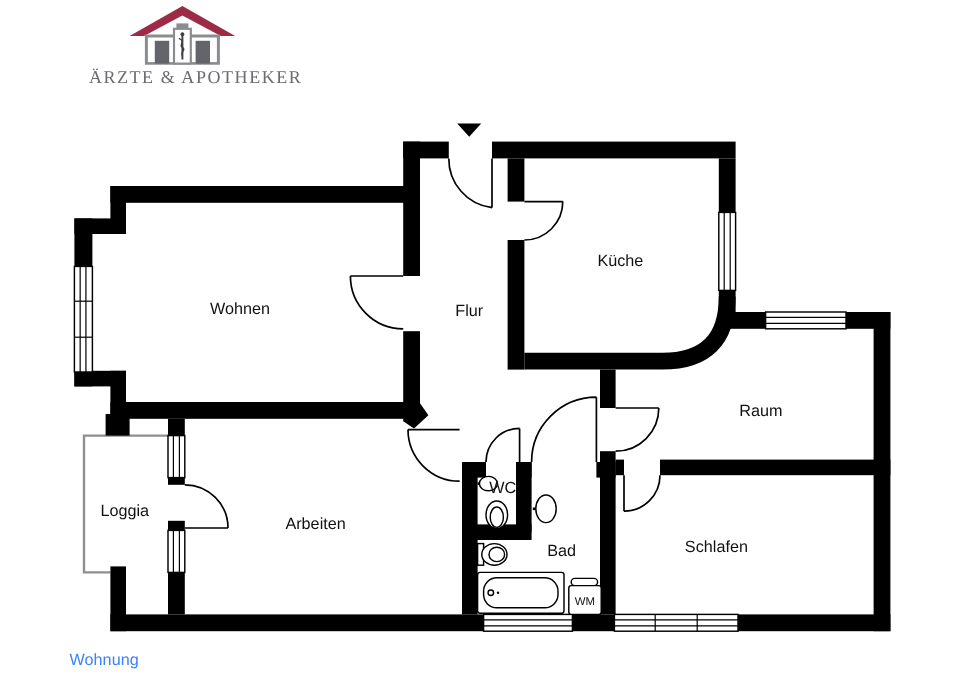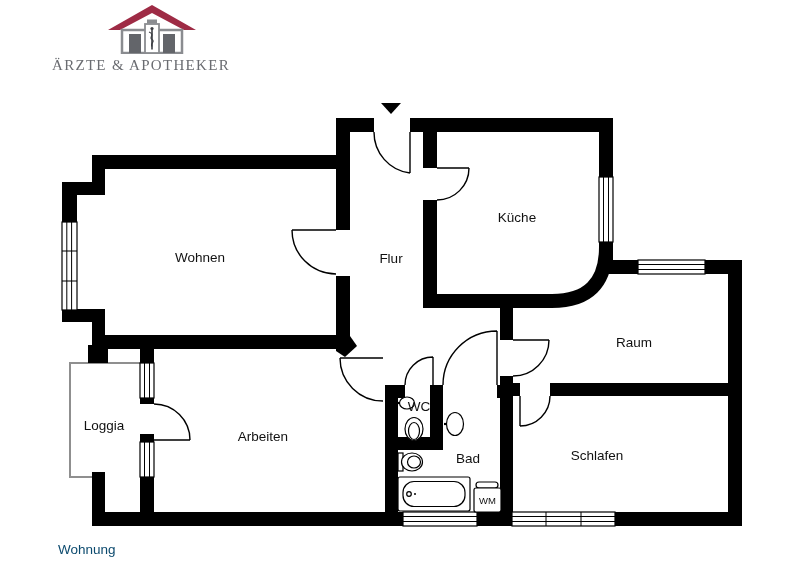--- a/index.html
+++ b/index.html
@@ -1,24 +1,24 @@
 <!DOCTYPE html>
 <html style="--wall: #000000; --roof: #9e2b45; --logo-text: #6a6c71; --logo-door: #63656a; --logo-outline: #8a8c90;"><head>
 <meta charset="utf-8">
 <style>
   html,body{margin:0;padding:0;background:#fff}
   body{width:800px;height:565px;overflow:hidden}
   .stage{position:relative;width:800px;height:565px;font-family:"Liberation Sans",sans-serif}
   .plan{position:absolute;left:0;top:0}
-  .logo{position:absolute;left:52px;top:4px;width:200px;text-align:left;z-index:2;color:var(--logo-text,#6a6c71)}
+  .logo{position:absolute;left:52px;top:4px;width:200px;text-align:right;z-index:2;color:var(--logo-text,#6a6c71)}
   .logo-house{display:block;margin:0 auto}
   .logo-line1,.logo-line2{font-family:"Liberation Serif",serif;font-size:15px;letter-spacing:1.3px;white-space:nowrap}
   .logo-line1{margin-top:3px}
   .logo-line2{margin-top:1px}
-  .caption{position:absolute;left:58px;top:542px;font-size:13.5px;color:#0c4a6e}
+  .caption{position:absolute;left:58px;top:542px;font-size:13.5px;color:#3b82f6}
   .wall{fill:var(--wall,#000)}
   .wallstroke{stroke:var(--wall,#000);fill:none}
   .winbox{fill:#fff;stroke:#000;stroke-width:1.2}
   .winline{stroke:#000;stroke-width:1;fill:none}
   .door{stroke:#000;stroke-width:1.4;fill:none}
   .fix{fill:#fff;stroke:#000;stroke-width:1.2}
   .tap{stroke:#000;stroke-width:2.2;fill:none}
   .lbl{font-size:13.5px;fill:#111;text-anchor:middle}
   .wmlbl{font-size:9.5px;fill:#111;text-anchor:middle}
   .loggia-line{fill:none;stroke:#8f8f8f;stroke-width:2}

